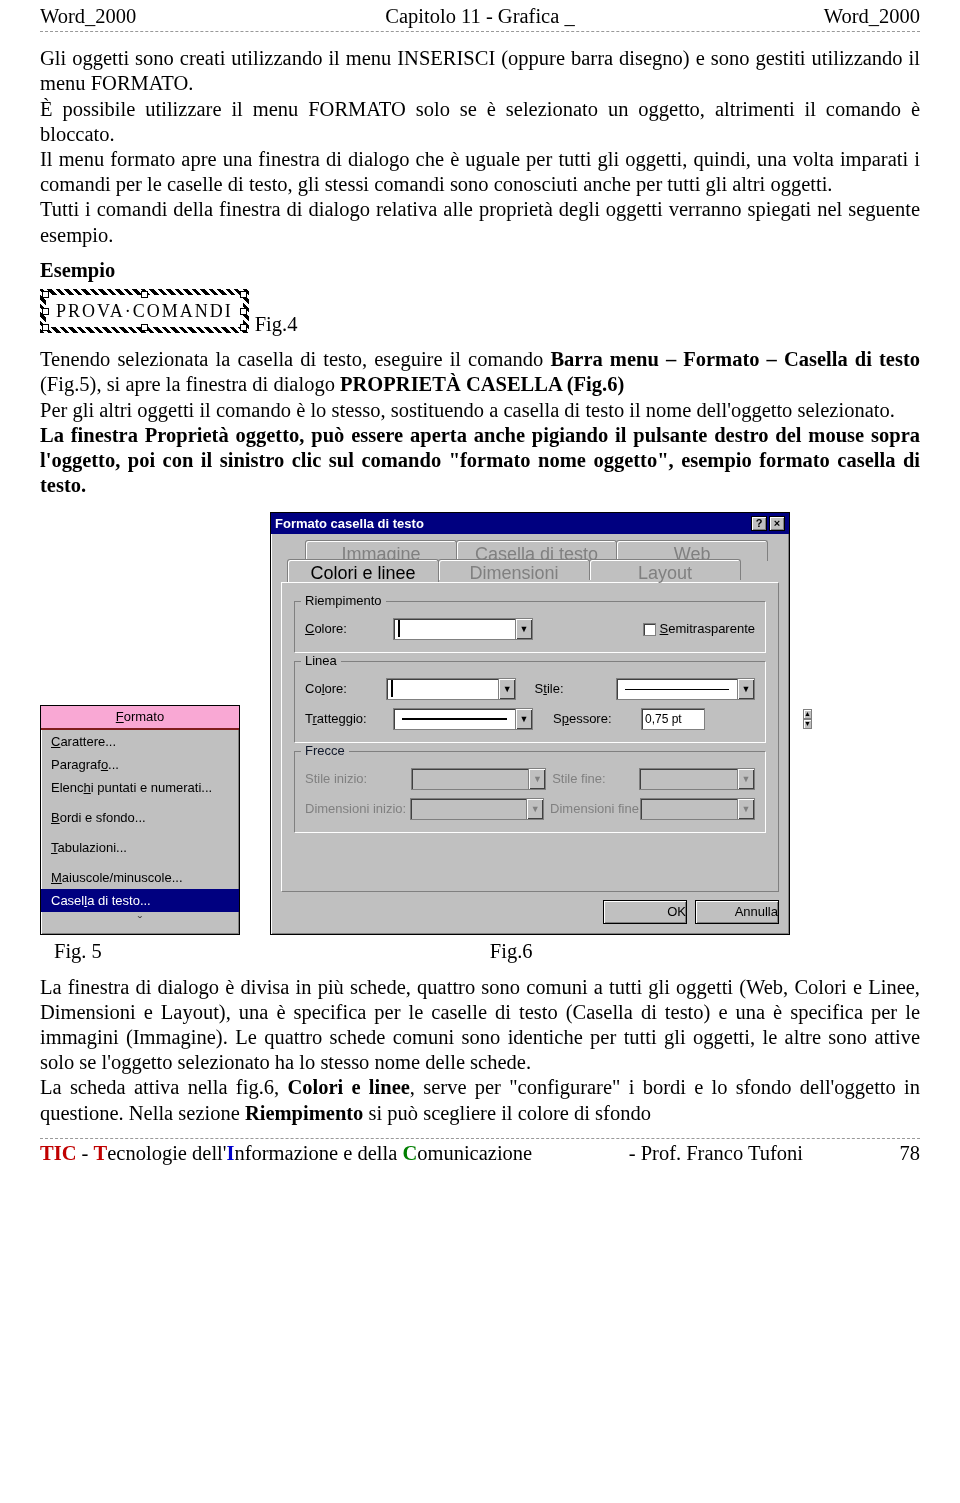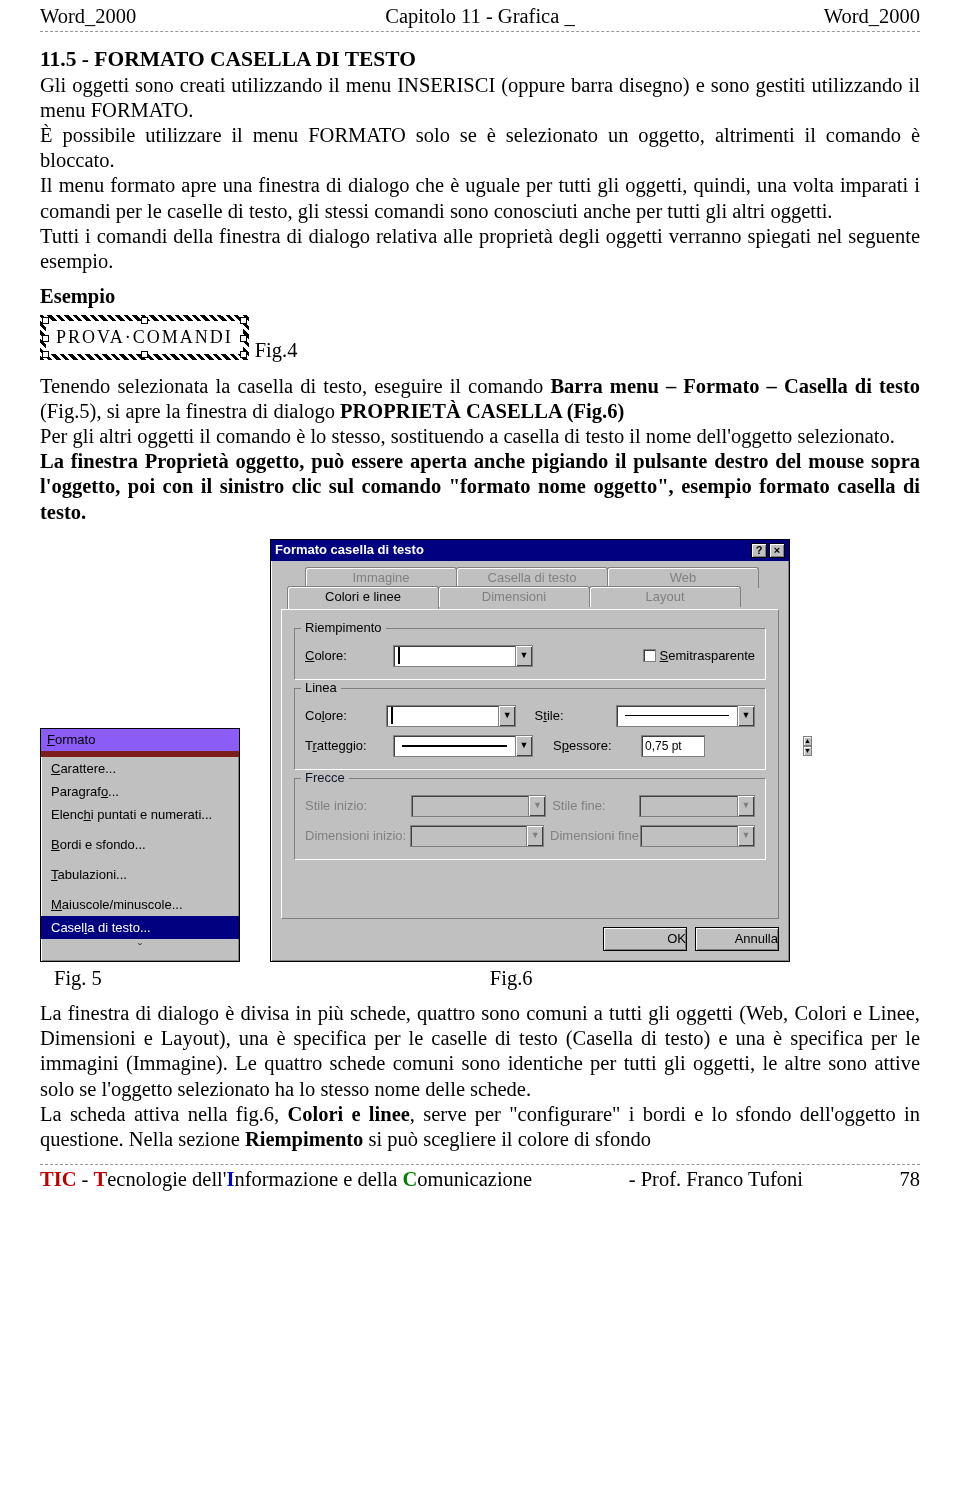--- a/index.html
+++ b/index.html
@@ -42,39 +42,39 @@
   .h-tl{ top:-4px; left:-4px } .h-tr{ top:-4px; right:-4px } .h-bl{ bottom:-4px; left:-4px }
   .h-br{ bottom:-4px; right:-4px } .h-tm{ top:-4px; left:50%; margin-left:-3px }
   .h-bm{ bottom:-4px; left:50%; margin-left:-3px } .h-ml{ top:50%; left:-4px; margin-top:-3px }
   .h-mr{ top:50%; right:-4px; margin-top:-3px }
   .figlbl { font-size:20.5px; display:inline-block; margin-left:6px; vertical-align:bottom; }
   
   .shots { display:flex; align-items:flex-end; gap:30px; margin:14px 0 4px 0; }
   
   .win { font-family:Tahoma,"MS Sans Serif",Arial,sans-serif; font-size:13px; background:#c0c0c0; border:1px solid #000; box-shadow:inset 1px 1px 0 #fff, inset -1px -1px 0 #808080; }
   .menuwin { width:200px; }
-  .menuhdr { background:#8b5cf6; border-bottom:6px solid #7f1d1d; padding:3px 6px; }
+  .menuhdr { background:#f9a8d4; border-bottom:2px solid #7f1d1d; padding:3px 6px;text-align:center; }
   .menuitem { padding:4px 10px; white-space:nowrap; height:23px; }
   .menuitem.sel { background:#000080; color:#fff; }
   .menuitem u { text-decoration:underline; }
   .menudivider { text-align:center; color:#404040; padding:2px 0 4px 0; }
   
   .dlg { width:520px; }
   .titlebar { background:#000080; color:#fff; display:flex; align-items:center; padding:2px 4px; height:21px; font-weight:bold; }
   .titlebar .t { flex:1; }
   .tbtn { width:16px; height:15px; background:#c0c0c0; border:1px solid #000; box-shadow:inset 1px 1px 0 #fff, inset -1px -1px 0 #808080; margin-left:2px; display:flex; align-items:center; justify-content:center; font-size:11px; font-weight:bold; color:#000; }
   .dlgbody { padding:6px 10px 10px 10px; }
   .tabs { position:relative; height:42px; }
   .tabrow { position:absolute; display:flex; }
   .tabrow.back { top:0; left:24px; }
   .tabrow.front { top:19px; left:6px; }
   .tab {
     background:#c0c0c0; border:1px solid #808080; border-bottom:none;
     box-shadow:inset 1px 1px 0 #fff;
-    height:21px; padding:2px 18px 0 18px; font-size:13px; color:#808080;
+    height:21px; padding:2px 18px 0 18px; font-size:18px; color:#808080;
     border-top-left-radius:3px; border-top-right-radius:3px; margin-right:-1px;
     min-width:152px; text-align:center;
   }
   .tab.on { color:#000; height:23px; }
   .panel { border:1px solid #fff; border-right-color:#808080; border-bottom-color:#808080; padding:10px 12px 60px 12px; height:310px; }
   .group { border:1px solid #808080; border-right-color:#fff; border-bottom-color:#fff; padding:8px 10px 12px 10px; margin-top:8px; position:relative; }
   .grouplbl { position:absolute; top:-9px; left:6px; background:#c0c0c0; padding:0 4px; font-size:13px; }
   .row { display:flex; align-items:center; margin-top:8px; }
   .lbl { width:88px; white-space:nowrap; }
   .lbl u { text-decoration:underline; }
@@ -107,21 +107,20 @@
 <body>
 
 <div class="page">
 
   <div class="hdr">
     <span>Word_2000</span>
     <span><span>Capitolo 11</span><span>  -  </span><span>Grafica</span><span> _</span></span>
     <span>Word_2000</span>
   </div>
 
-  <h2 class="sec">11.5 - FORMATO CASELLA DI TESTO</h2>
   <p class="just">Gli oggetti sono creati utilizzando il menu INSERISCI (oppure barra disegno) e sono gestiti utilizzando il menu FORMATO.</p>
   <p class="just">È possibile utilizzare il menu FORMATO solo se è selezionato un oggetto, altrimenti il comando è bloccato.</p>
   <p class="just">Il menu formato apre una finestra di dialogo che è uguale per tutti gli oggetti, quindi, una volta imparati i comandi per le caselle di testo, gli stessi comandi sono conosciuti anche per tutti gli altri oggetti.</p>
   <p class="just">Tutti i comandi della finestra di dialogo relativa alle proprietà degli oggetti verranno spiegati nel seguente esempio.</p>
 
   <p class="blk"><b>Esempio</b></p>
 
   <div style="display:flex;align-items:flex-end;">
     <div class="textbox">
       <span>PROVA·COMANDI</span>

